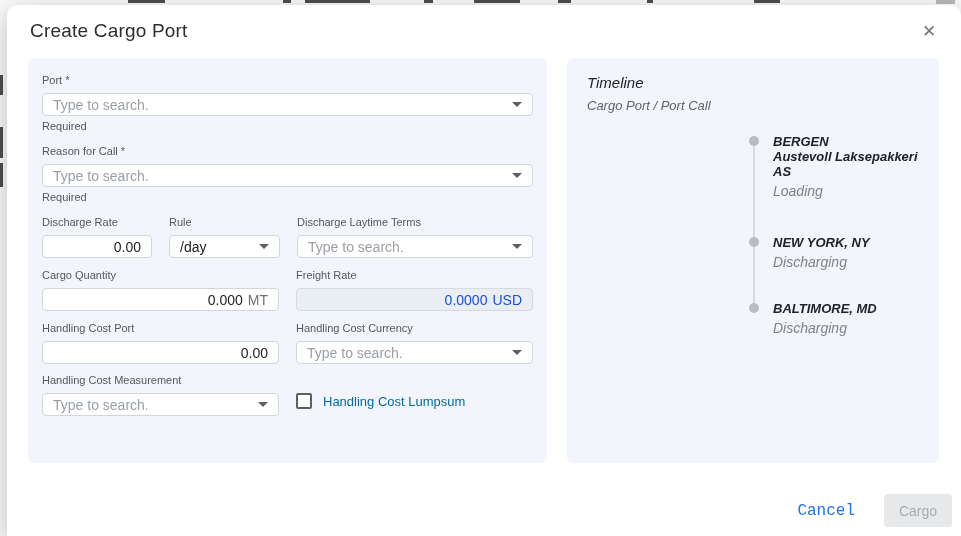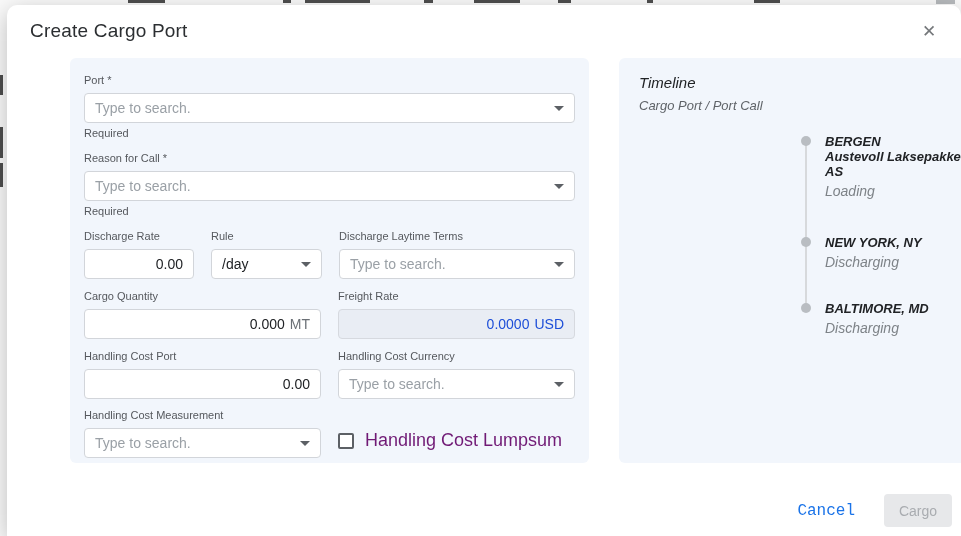--- a/index.html
+++ b/index.html
@@ -14,49 +14,49 @@
   .modal { position:absolute; left:7px; top:5px; width:954px; height:531px;
            background:#ffffff; border-radius:10px 10px 0 0;
            box-shadow:0 6px 24px rgba(0,0,0,.25); }
 
   .modal-header { position:relative; padding:15px 30px 0 23px; height:53px; }
   .dialog-title { font-size:19px; color:#2b2e31; font-weight:400; letter-spacing:.2px; }
   .close-btn { position:absolute; right:20px; top:14px; width:24px; height:24px;
                display:flex; align-items:center; justify-content:center;
                font-size:17px; color:#75787b; cursor:pointer; }
 
-  .content { display:flex; gap:30px; padding:0 25px 0 21px; height:405px;margin-left:42px; }
+  .content { display:flex; gap:20px; padding:0 25px 0 21px; height:405px; }
 
   .panel { background:#f2f6fc; border-radius:6px; }
   .form-panel { width:523px; padding:16px 14px; }
   .timeline-panel { flex:1; padding:16px 20px;font-style:italic; }
 
   
   .flabel { font-size:11px; line-height:13px; color:#55585d; margin-bottom:6px; }
   .helper { font-size:11px; line-height:13px; color:#55585d; margin-top:4px; }
-  .box { height:30px; background:#ffffff; border:1px solid #d2d5da; border-radius:4px;
+  .box { height:23px; background:#ffffff; border:1px solid #d2d5da; border-radius:4px;
          display:flex; align-items:center; padding:0 10px; font-size:14px; cursor:text; }
   .box .ph { color:#9aa0a6; flex:1; }
   .box.numeric { justify-content:flex-end; }
   .box .val { color:#212326; }
   .box .suffix { color:#6b7076; margin-left:5px; }
   .box.disabled { background:#e9edf4; border-color:#d6d9df; cursor:default; }
   .box.disabled .val, .box.disabled .suffix { color:#1d4ed8; }
   .caret { width:0; height:0; border-left:5px solid transparent;
            border-right:5px solid transparent; border-top:5px solid #5c6065; margin-left:8px; }
   .row { display:flex; gap:17px; }
   .w-full { width:100%; }
   .c110 { width:110px; } .c111 { width:111px; } .c237 { width:237px; } .cflex { flex:1; }
   .mt12 { margin-top:12px; } .mt11 { margin-top:11px; } .mt10 { margin-top:10px; }
 
   .check-row { display:flex; align-items:center; gap:11px; align-self:flex-end;
                margin-bottom:7px; cursor:pointer; }
   .checkbox { width:16px; height:16px; border:2px solid #5c6065; border-radius:2px;
               background:#fff; flex:none; }
-  .check-label { font-size:18px; color:#701a75; }
+  .check-label { font-size:13px; color:#0369a1; }
 
   
   .tl-title { font-size:15px; color:#212326; margin-bottom:7px; }
   .tl-sub { font-size:13px; color:#5f6368; }
   .timeline { position:relative; margin-top:21px; margin-left:162px; }
   .tl-line { position:absolute; left:4px; top:6px; width:2px; height:169px; background:#d7d9dc; }
   .tl-entry { display:flex; position:relative; }
   .tl-entry.gap1 { margin-bottom:35px; } .tl-entry.gap2 { margin-bottom:30px; }
   .tl-dot { width:10px; height:10px; border-radius:50%; background:#b9bdc2; margin-top:2px;
             position:relative; z-index:1; flex:none; }

